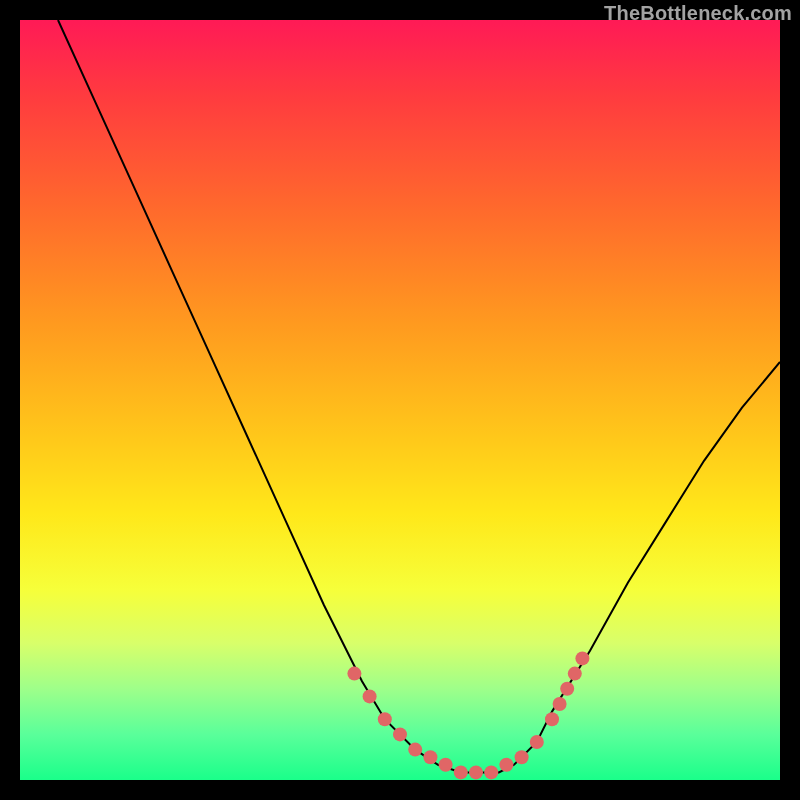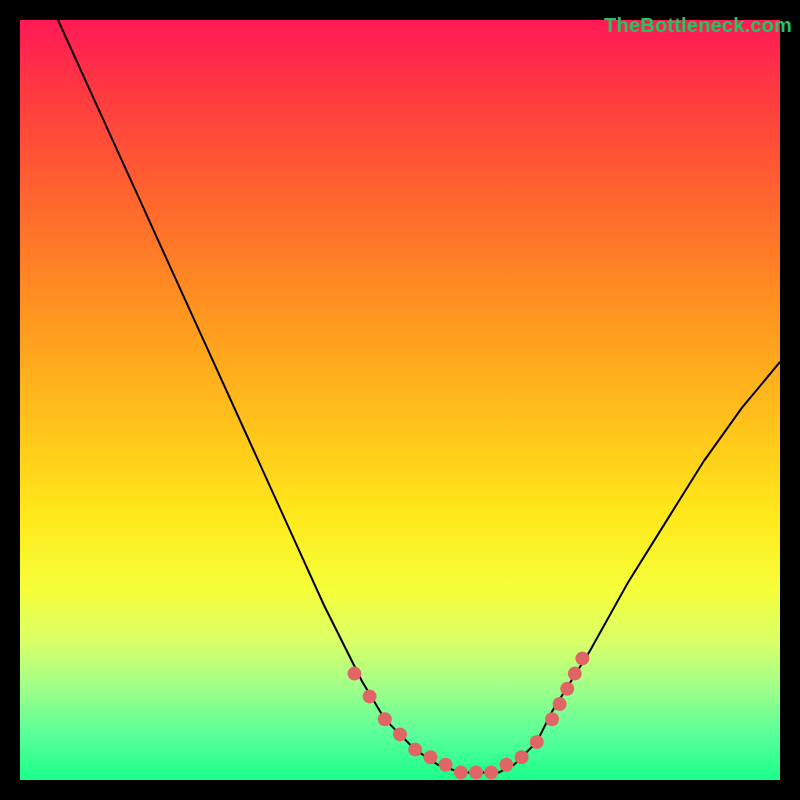--- a/index.html
+++ b/index.html
@@ -25,26 +25,26 @@
       #ffe81a 65%,
       #f6ff3a 75%,
       #d8ff6a 82%,
       #9eff8a 88%,
       #5aff9a 94%,
       #1aff8a 100%
     );
   }
   .watermark {
     position: absolute;
-    top: 14px;
+    top: 2px;
     right: 8px;
     font-family: Arial, Helvetica, sans-serif;
     font-size: 20px;
     font-weight: bold;
-    color: #22c55e;
+    color: #a3a3a3;
     letter-spacing: 0.2px;
     z-index: 10;
   }
   svg.curve {
     position: absolute;
     left: 0;
     top: 0;
     width: 760px;
     height: 760px;
   }

